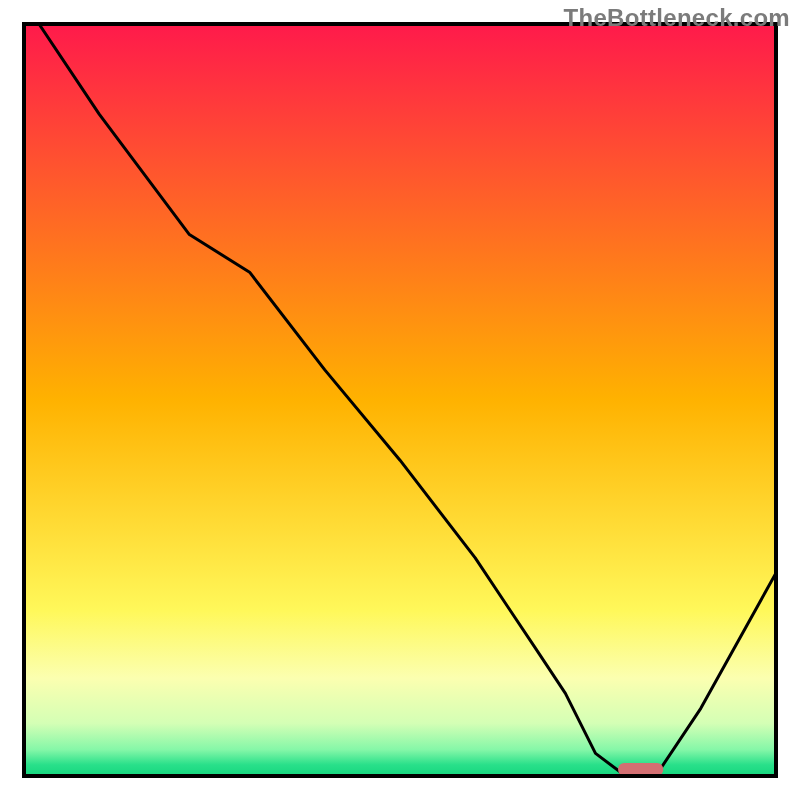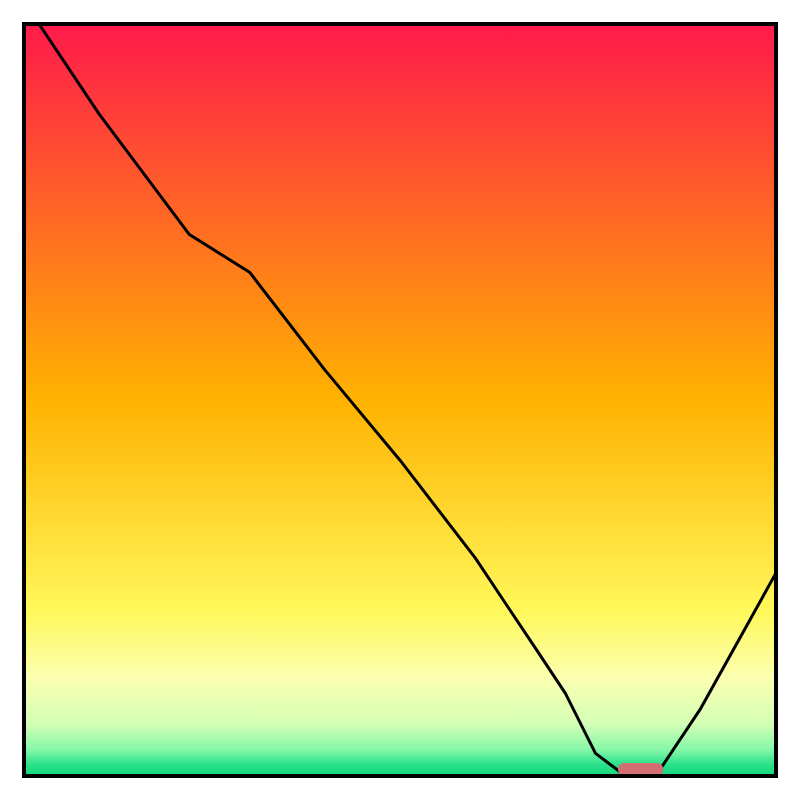--- a/index.html
+++ b/index.html
@@ -52,20 +52,21 @@
   }
   .marker {
     fill: #d36f72;
   }
 </style>
 </head>
 <body>
 
 <div class="stage">
 
+  <div class="watermark">TheBottleneck.com</div>
 
   <div class="plot-box">
     <svg id="plot-svg" width="756" height="756" viewBox="0 0 756 756">
       <defs>
         <linearGradient id="bg-grad" x1="0" y1="0" x2="0" y2="1">
             <stop offset="0.00%" stop-color="#ff1a4b"></stop>
             <stop offset="50.00%" stop-color="#ffb200"></stop>
             <stop offset="78.00%" stop-color="#fff85a"></stop>
             <stop offset="87.00%" stop-color="#fbffb0"></stop>
             <stop offset="93.00%" stop-color="#d4ffb5"></stop>

